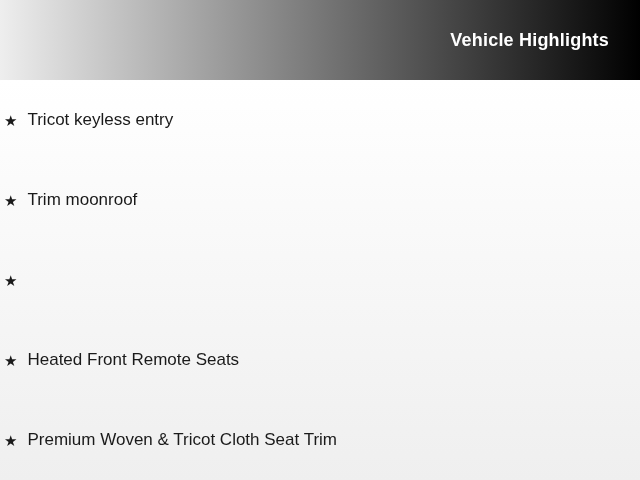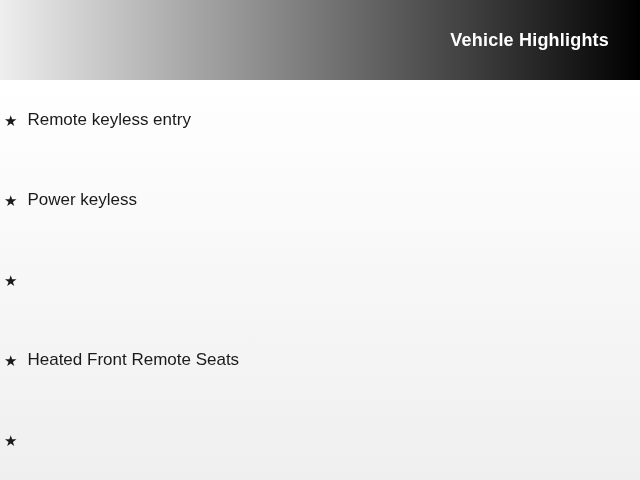--- a/index.html
+++ b/index.html
@@ -57,30 +57,31 @@
 </head>
 <body>
 
 <div class="panel">
   <div class="header">
     <span class="header-title">Vehicle Highlights</span>
   </div>
   <div class="list">
     <div class="row">
       <span class="bullet">★</span>
-      <span class="label">Remote keyless entry</span>
+      <span class="label">Tricot keyless entry</span>
     </div>
     <div class="row">
       <span class="bullet">★</span>
-      <span class="label">Power keyless</span>
+      <span class="label">Trim moonroof</span>
     </div>
     <div class="row">
       <span class="bullet">★</span>
     </div>
     <div class="row">
       <span class="bullet">★</span>
       <span class="label">Heated Front Remote Seats</span>
     </div>
     <div class="row">
       <span class="bullet">★</span>
+      <span class="label">Premium Woven &amp; Tricot Cloth Seat Trim</span>
     </div>
   </div>
 </div>
 
 </body></html>

